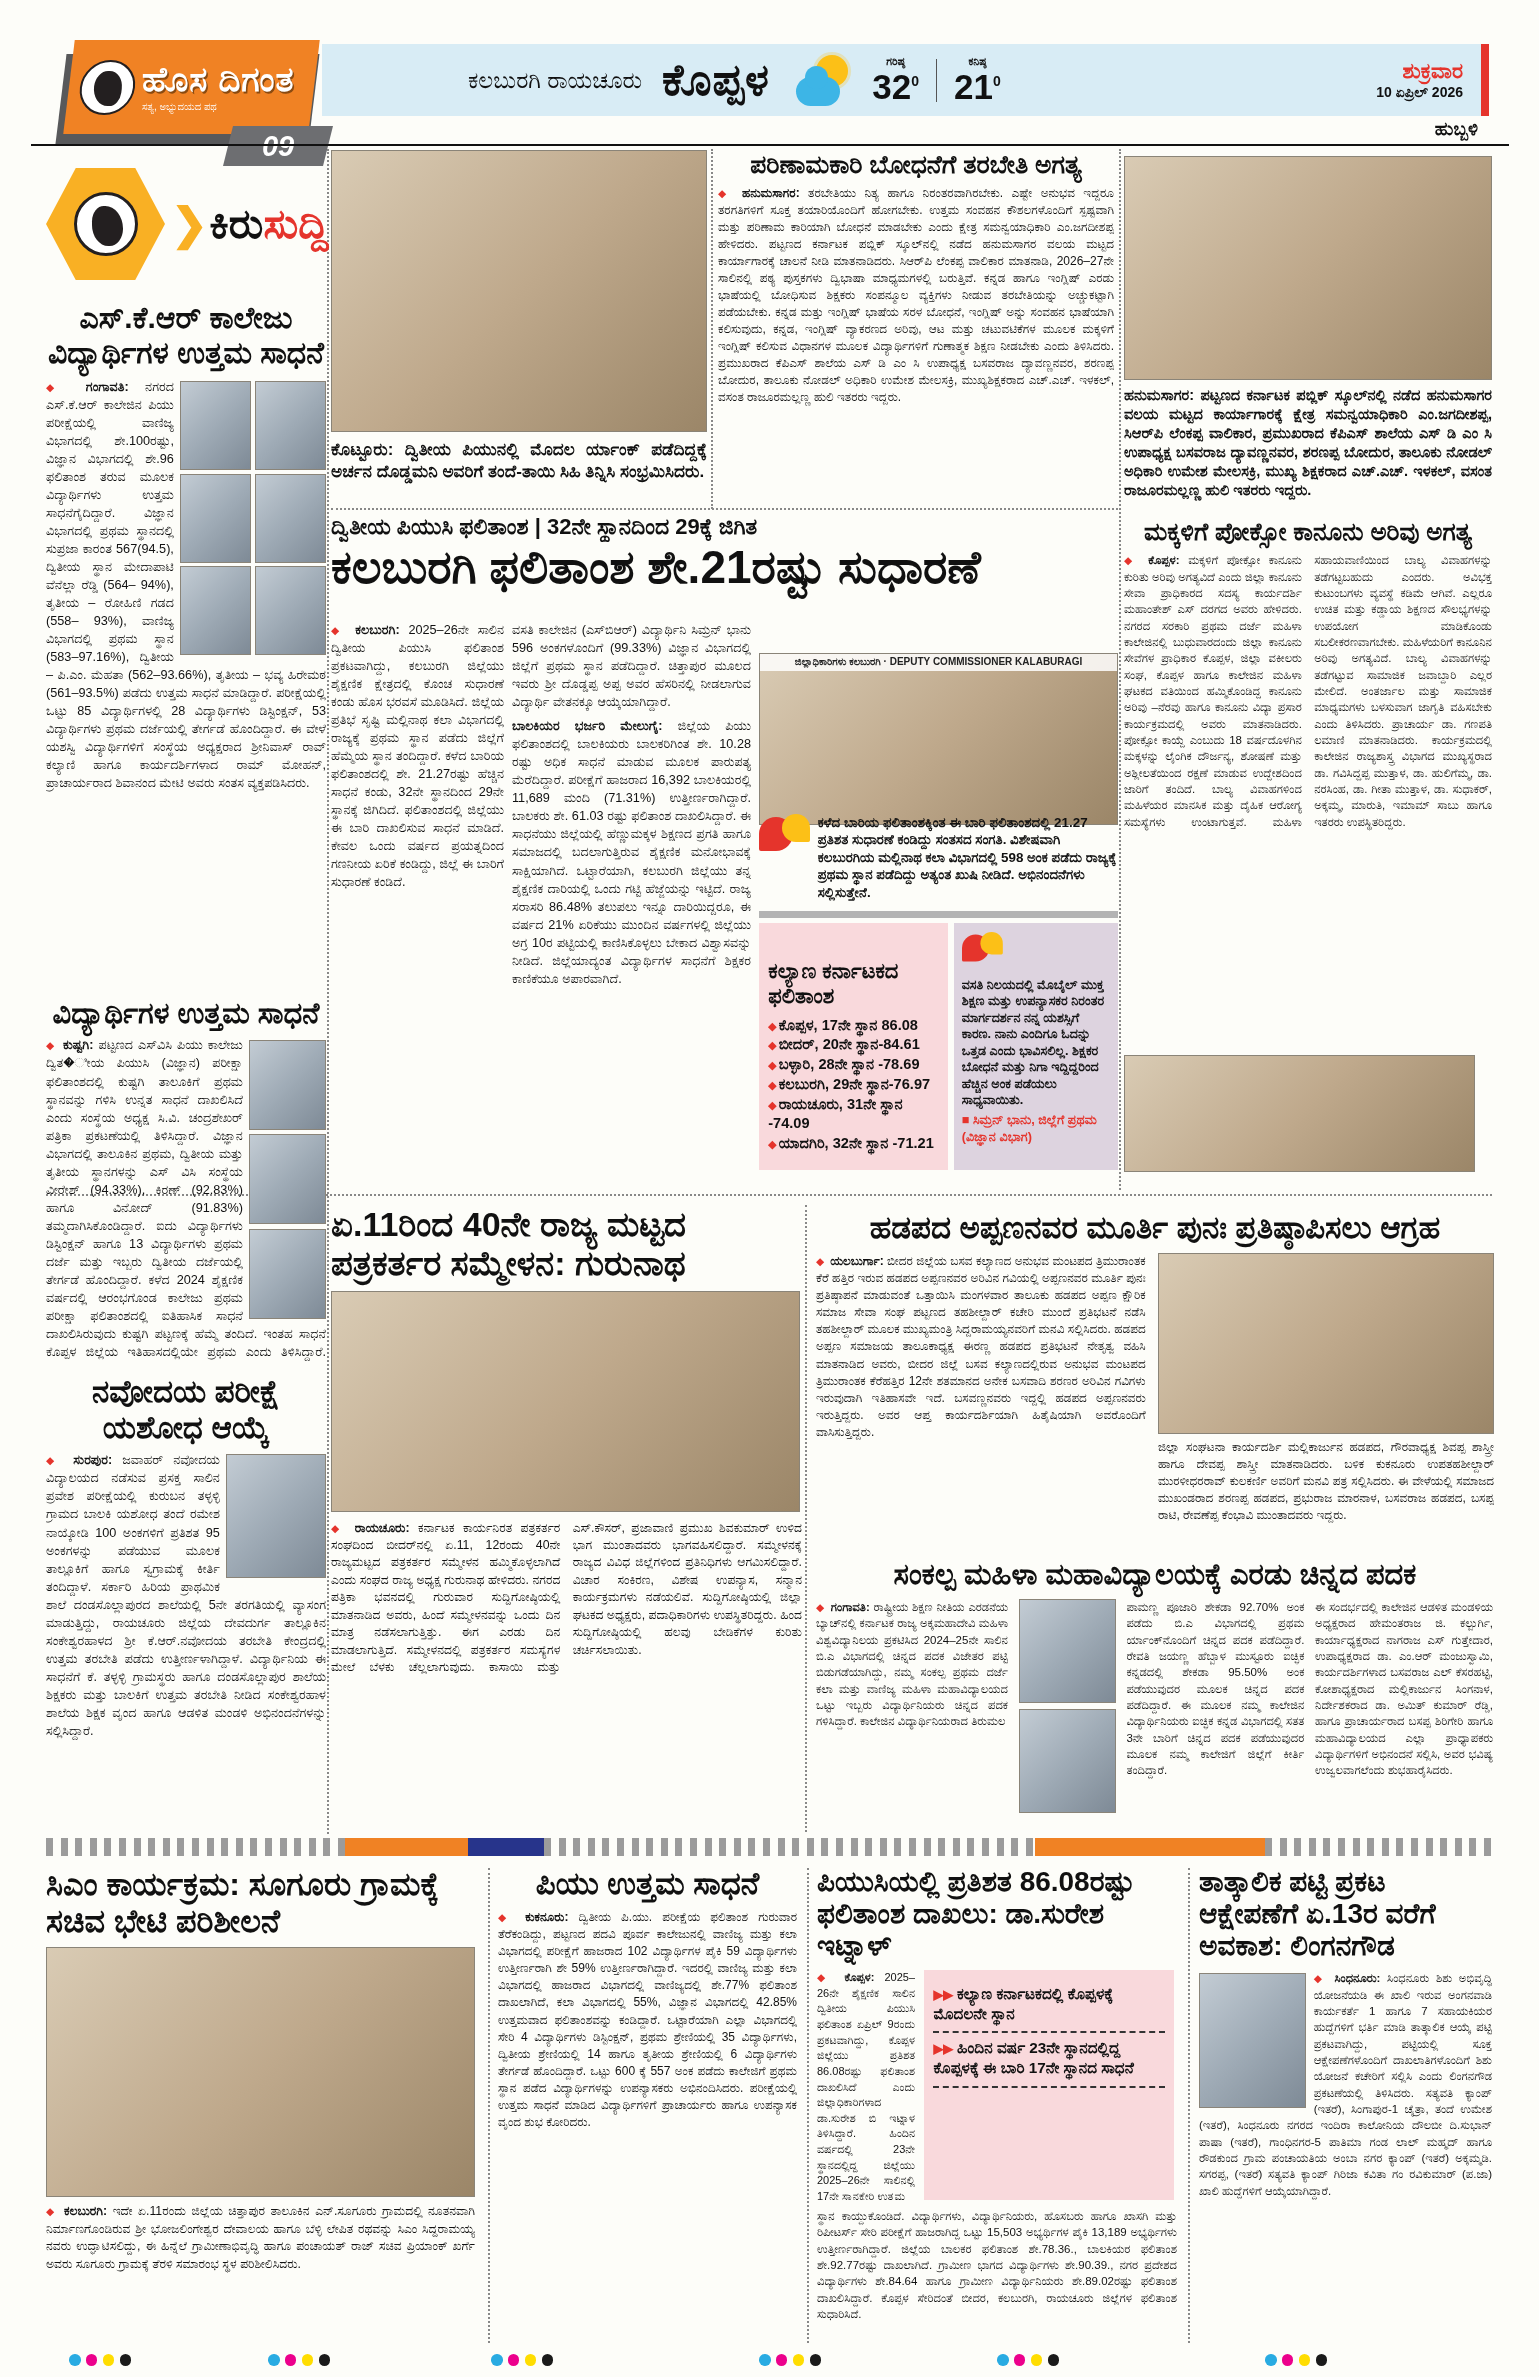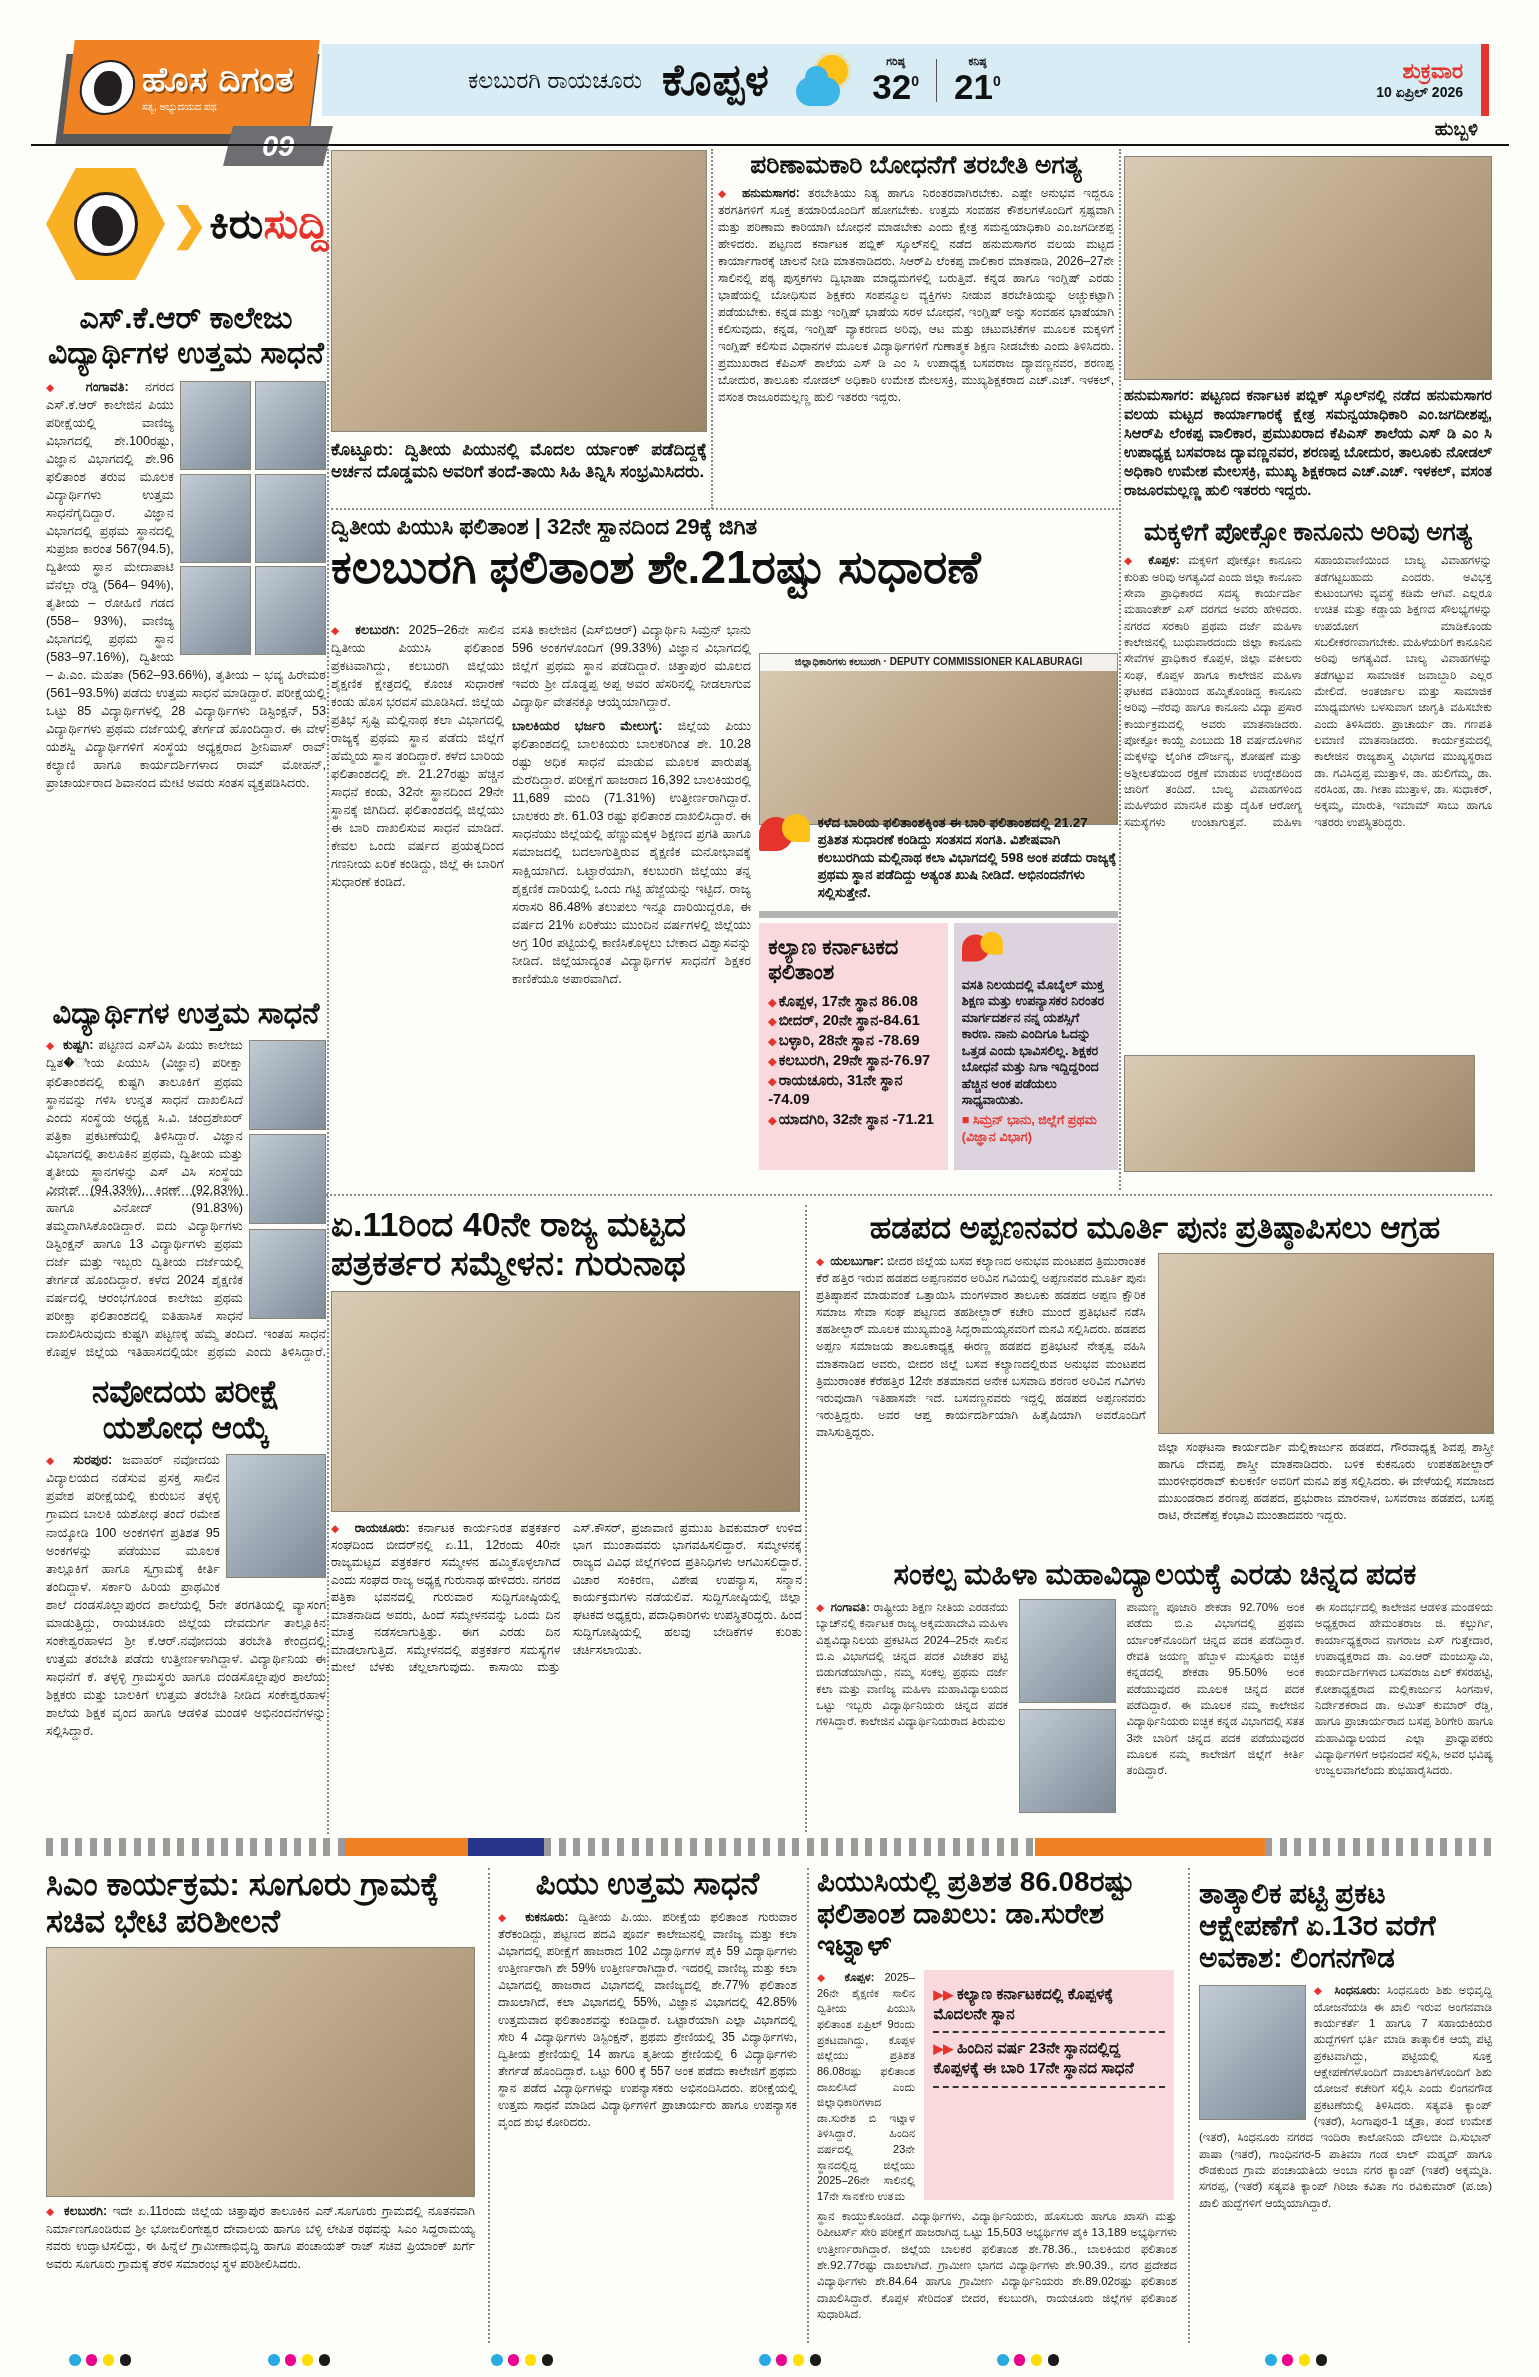--- a/index.html
+++ b/index.html
@@ -63,21 +63,21 @@
   .kiru-text { font-size:41px; font-weight:bold; line-height:1; white-space:nowrap; }
   .kiru-text .red { color:#e5342c; }
   .chev { color:#f9b024; font-size:44px; font-weight:bold; letter-spacing:-4.6px; line-height:1; }
 
   .photo-grid { float:right; width:146px; display:grid; grid-template-columns:1fr 1fr; gap:3.8px; margin:3.1px 0 4.6px 6.1px; }
   .photo-grid .ph { height:89px; }
   .stack3 { float:right; width:77px; margin:3.1px 0 4.6px 6.1px; display:flex; flex-direction:column; gap:4.6px; }
   .stack3 .ph { height:90px; }
 
   .stats-box { background:#f9d9dc; padding:10.7px 9.2px; }
-  .stats-box h3 { font-size:21px; font-weight:bold; line-height:1.2; margin-bottom:7.7px; }
+  .stats-box h3 { font-size:21px; font-weight:bold; line-height:1.2; margin-bottom:7.7px;margin-top:24px; }
   .stats-box li { list-style:none; font-size:14.6px; font-weight:bold; line-height:1.35; }
   .quote-box2 { background:#ddd3df; padding:9.2px 7.7px; }
   .hl-box { background:#f9d9dc; padding:9.2px 9.2px; }
   .hl-item { font-size:15.3px; font-weight:bold; line-height:1.3; padding:4.6px 0 7.7px; border-bottom:2.3px dashed #333; }
   .hl-item:last-child { border-bottom:2.3px dashed #333; }
   .tri { color:#e5342c; font-size:13px; }
   .banner { position:absolute; left:0; top:0; right:0; background:rgba(255,255,255,.85); font-size:10px; font-weight:bold; text-align:center; padding:2.3px 1.5px; color:#222; }
   .cols2 { column-count:2; column-gap:12.3px; }
   .dots { position:absolute; top:2354px; display:flex; gap:5.4px; }
   .dots i { width:11.5px; height:11.5px; border-radius:50%; display:block; }
@@ -342,21 +342,21 @@
         <span>2025–26ನೇ ಶೈಕ್ಷಣಿಕ ಸಾಲಿನ ದ್ವಿತೀಯ ಪಿಯುಸಿ ಫಲಿತಾಂಶ ಏಪ್ರಿಲ್ 9ರಂದು ಪ್ರಕಟವಾಗಿದ್ದು, ಕೊಪ್ಪಳ ಜಿಲ್ಲೆಯು ಪ್ರತಿಶತ 86.08ರಷ್ಟು ಫಲಿತಾಂಶ ದಾಖಲಿಸಿದೆ ಎಂದು ಜಿಲ್ಲಾಧಿಕಾರಿಗಳಾದ ಡಾ.ಸುರೇಶ ಬಿ ಇಟ್ನಾಳ ತಿಳಿಸಿದ್ದಾರೆ. ಹಿಂದಿನ ವರ್ಷದಲ್ಲಿ 23ನೇ ಸ್ಥಾನದಲ್ಲಿದ್ದ ಜಿಲ್ಲೆಯು 2025–26ನೇ ಸಾಲಿನಲ್ಲಿ 17ನೇ ಸ್ಥಾನಕ್ಕೇರಿ ಉತ್ತಮ</span>
       </div>
       <div class="hl-box" style="width:250px; height:230px;">
         <div class="hl-item"><span class="tri">▶▶ </span><span>ಕಲ್ಯಾಣ ಕರ್ನಾಟಕದಲ್ಲಿ ಕೊಪ್ಪಳಕ್ಕೆ ಮೊದಲನೇ ಸ್ಥಾನ</span></div>
         <div class="hl-item"><span class="tri">▶▶ </span><span>ಹಿಂದಿನ ವರ್ಷ 23ನೇ ಸ್ಥಾನದಲ್ಲಿದ್ದ ಕೊಪ್ಪಳಕ್ಕೆ ಈ ಬಾರಿ 17ನೇ ಸ್ಥಾನದ ಸಾಧನೆ</span></div>
       </div>
     </div>
     <div class="body-txt" style="margin-top:7.7px; font-size:11.5px; height:143px; overflow:hidden;">ಸ್ಥಾನ ಕಾಯ್ದುಕೊಂಡಿದೆ. ವಿದ್ಯಾರ್ಥಿಗಳು, ವಿದ್ಯಾರ್ಥಿನಿಯರು, ಹೊಸಬರು ಹಾಗೂ ಖಾಸಗಿ ಮತ್ತು ರಿಪೀಟರ್ಸ್ ಸೇರಿ ಪರೀಕ್ಷೆಗೆ ಹಾಜರಾಗಿದ್ದ ಒಟ್ಟು 15,503 ಅಭ್ಯರ್ಥಿಗಳ ಪೈಕಿ 13,189 ಅಭ್ಯರ್ಥಿಗಳು ಉತ್ತೀರ್ಣರಾಗಿದ್ದಾರೆ. ಜಿಲ್ಲೆಯ ಬಾಲಕರ ಫಲಿತಾಂಶ ಶೇ.78.36., ಬಾಲಕಿಯರ ಫಲಿತಾಂಶ ಶೇ.92.77ರಷ್ಟು ದಾಖಲಾಗಿದೆ. ಗ್ರಾಮೀಣ ಭಾಗದ ವಿದ್ಯಾರ್ಥಿಗಳು ಶೇ.90.39., ನಗರ ಪ್ರದೇಶದ ವಿದ್ಯಾರ್ಥಿಗಳು ಶೇ.84.64 ಹಾಗೂ ಗ್ರಾಮೀಣ ವಿದ್ಯಾರ್ಥಿನಿಯರು ಶೇ.89.02ರಷ್ಟು ಫಲಿತಾಂಶ ದಾಖಲಿಸಿದ್ದಾರೆ. ಕೊಪ್ಪಳ ಸೇರಿದಂತೆ ಬೀದರ, ಕಲಬುರಗಿ, ರಾಯಚೂರು ಜಿಲ್ಲೆಗಳ ಫಲಿತಾಂಶ ಸುಧಾರಿಸಿದೆ.</div>
   </div>
 
-  <div class="art" style="left:1199px; top:1866px; width:293px; height:475px;margin-top:12px;">
+  <div class="art" style="left:1199px; top:1866px; width:293px; height:475px;">
     <h2 style="font-size:28px; text-align:left;">ತಾತ್ಕಾಲಿಕ ಪಟ್ಟಿ ಪ್ರಕಟ ಆಕ್ಷೇಪಣೆಗೆ ಏ.13ರ ವರೆಗೆ ಅವಕಾಶ: ಲಿಂಗನಗೌಡ</h2>
     <div class="body-txt" style="margin-top:7.7px; font-size:11.5px; height:337px; overflow:hidden;">
       <span class="ph cool" style="float:left; width:107px; height:135px; margin:3.1px 7.7px 4.6px 0;"></span>
       <span class="diamond">◆</span>
       <span class="dl">ಸಿಂಧನೂರು:</span>
       <span>ಸಿಂಧನೂರು ಶಿಶು ಅಭಿವೃದ್ಧಿ ಯೋಜನೆಯಡಿ ಈ ಖಾಲಿ ಇರುವ ಅಂಗನವಾಡಿ ಕಾರ್ಯಕರ್ತೆ 1 ಹಾಗೂ 7 ಸಹಾಯಕಿಯರ ಹುದ್ದೆಗಳಿಗೆ ಭರ್ತಿ ಮಾಡಿ ತಾತ್ಕಾಲಿಕ ಆಯ್ಕೆ ಪಟ್ಟಿ ಪ್ರಕಟವಾಗಿದ್ದು, ಪಟ್ಟಿಯಲ್ಲಿ ಸೂಕ್ತ ಆಕ್ಷೇಪಣೆಗಳೊಂದಿಗೆ ದಾಖಲಾತಿಗಳೊಂದಿಗೆ ಶಿಶು ಯೋಜನೆ ಕಚೇರಿಗೆ ಸಲ್ಲಿಸಿ ಎಂದು ಲಿಂಗನಗೌಡ ಪ್ರಕಟಣೆಯಲ್ಲಿ ತಿಳಿಸಿದರು. ಸತ್ಯವತಿ ಕ್ಯಾಂಪ್ (ಇತರೆ), ಸಿಂಗಾಪುರ-1 ಚೈತ್ರಾ, ತಂದೆ ಉಮೇಶ (ಇತರೆ), ಸಿಂಧನೂರು ನಗರದ ಇಂದಿರಾ ಕಾಲೋನಿಯ ದೌಲಬೀ ದಿ.ಸುಭಾನ್ ಪಾಷಾ (ಇತರೆ), ಗಾಂಧಿನಗರ-5 ಪಾತಿಮಾ ಗಂಡ ಲಾಲ್ ಮಹ್ಮದ್ ಹಾಗೂ ರೌಡಕುಂದ ಗ್ರಾಮ ಪಂಚಾಯತಿಯ ಅಂಬಾ ನಗರ ಕ್ಯಾಂಪ್ (ಇತರೆ) ಅಕ್ಕಮ್ಮಡಿ. ಸಗರಪ್ಪ, (ಇತರೆ) ಸತ್ಯವತಿ ಕ್ಯಾಂಪ್ ಗಿರಿಜಾ ಕವಿತಾ ಗಂ ರವಿಕುಮಾರ್ (ಪ.ಜಾ) ಖಾಲಿ ಹುದ್ದೆಗಳಿಗೆ ಆಯ್ಕೆಯಾಗಿದ್ದಾರೆ.</span>
     </div>
   </div>
 
   <div class="dots" style="left:69px;">

